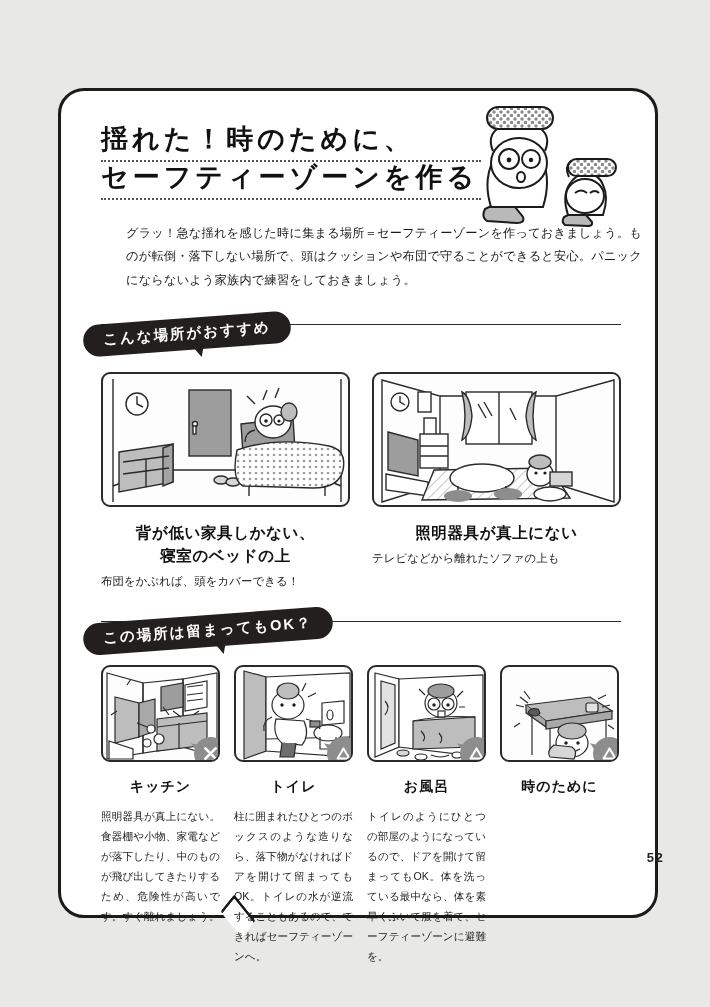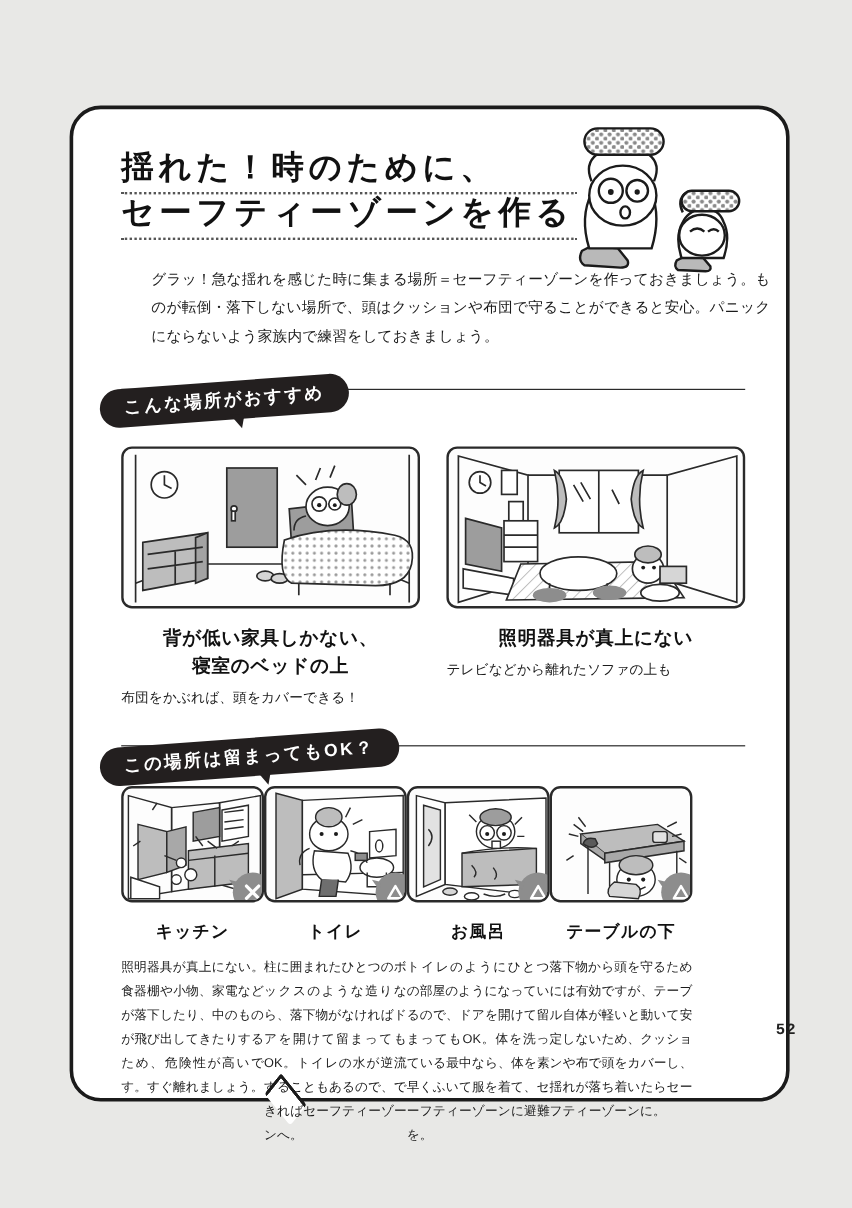--- a/index.html
+++ b/index.html
@@ -93,21 +93,21 @@
     margin-top: 14px; text-align: center;
     font-size: 15.5px; font-weight: bold; color: #111;
     line-height: 1.5; letter-spacing: .6px;
   }
   .cap-sub {
     margin-top: 7px; text-align: left;
     font-size: 11.4px; color: #1b1b1b; letter-spacing: .1px;
   }
 
   
-  .row4 { display: flex; margin-top: 0; }
+  .row4 { display: flex; gap: 14px; margin-top: 10px; }
   .cell4 { width: 119px; position: relative; }
   .thumb-s {
     width: 119px; height: 97px;
     border: 2px solid #2a2a2a; border-radius: 9px;
     background: #fdfdfd; overflow: hidden; position: relative;
   }
   .badge {
     position: absolute; right: -9px; bottom: -10px;
     width: 33px; height: 33px; border-radius: 50%;
     background: #8d8d8d;
@@ -425,22 +425,21 @@
                 <path d="M52 78 q-8 6 -4 12 l24 2 q4 -8 -2 -12 Z" fill="#d6d6d6"></path>
                 <path d="M12 60 L18 56 M112 62 L106 58"></path>
               </g>
             </svg>
             <div class="badge">
               <svg viewBox="0 0 20 20" width="17" height="17">
                 <path d="M10 4 L17 16 L3 16 Z" stroke="#fff" stroke-width="2.4" fill="none" stroke-linejoin="round"></path>
               </svg>
             </div>
           </div>
-          <div class="head4">テーブルの下</div>
-          <div class="body4">落下物から頭を守るためには有効ですが、テーブル自体が軽いと動いて安定しないため、クッションや布で頭をカバーし、揺れが落ち着いたらセーフティーゾーンに。</div>
+          <div class="head4">時のために</div>
         </div>
 
       </div>
 
     </div>
   </div>
 
   <div class="pageno">52</div>
 </div>
 

